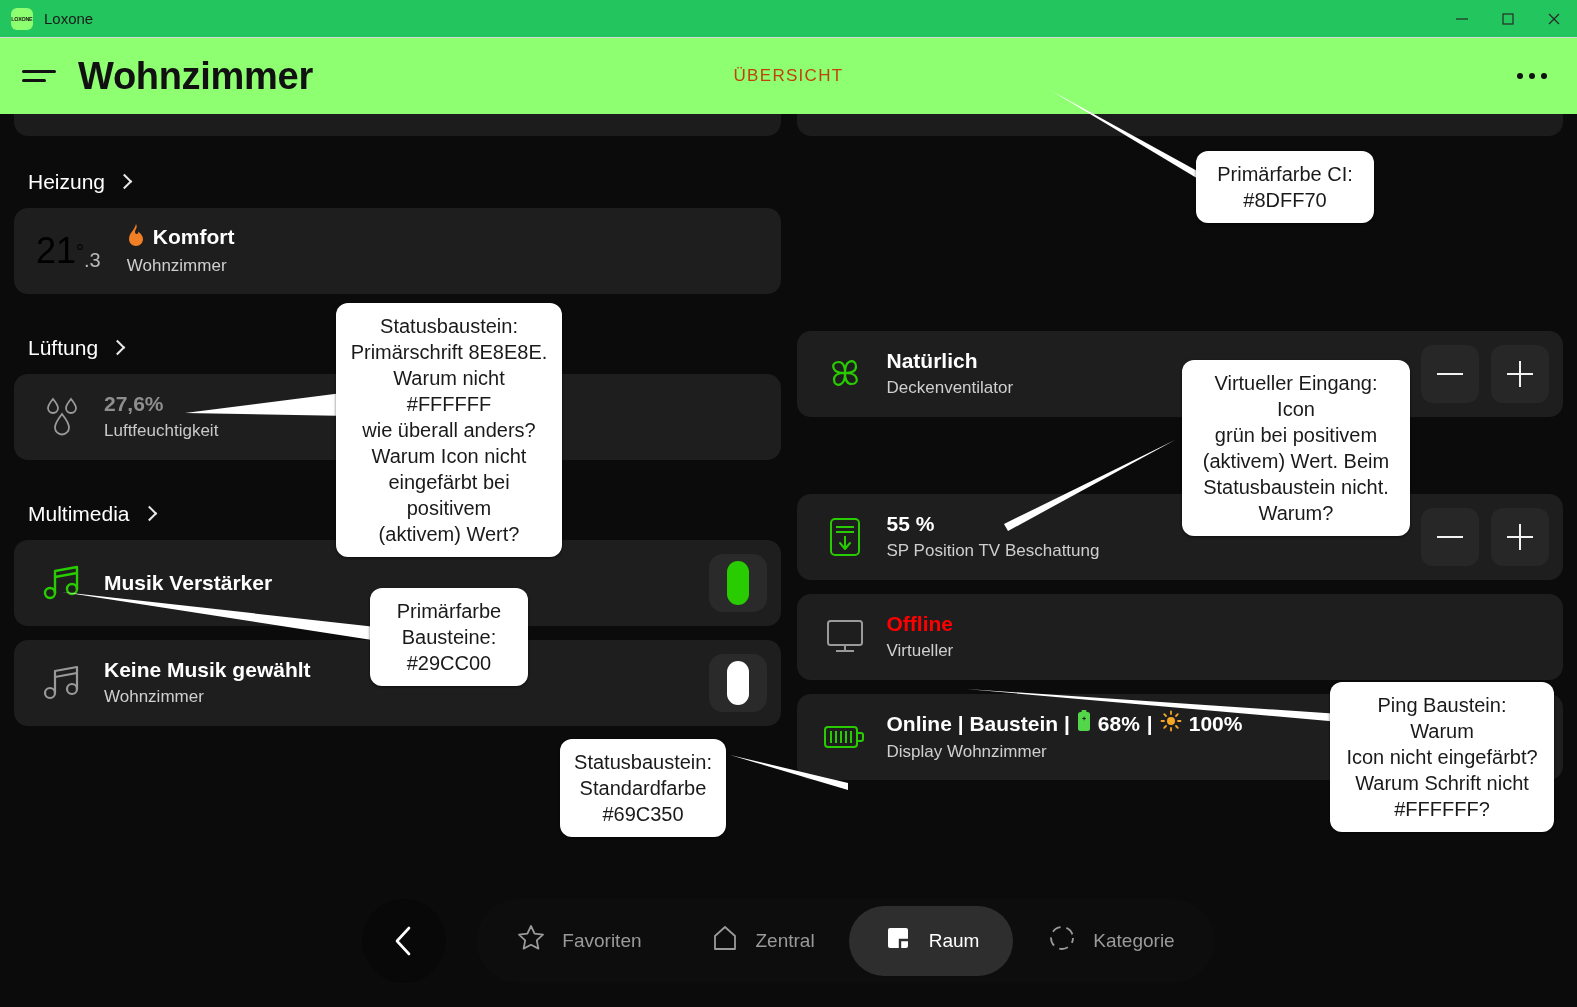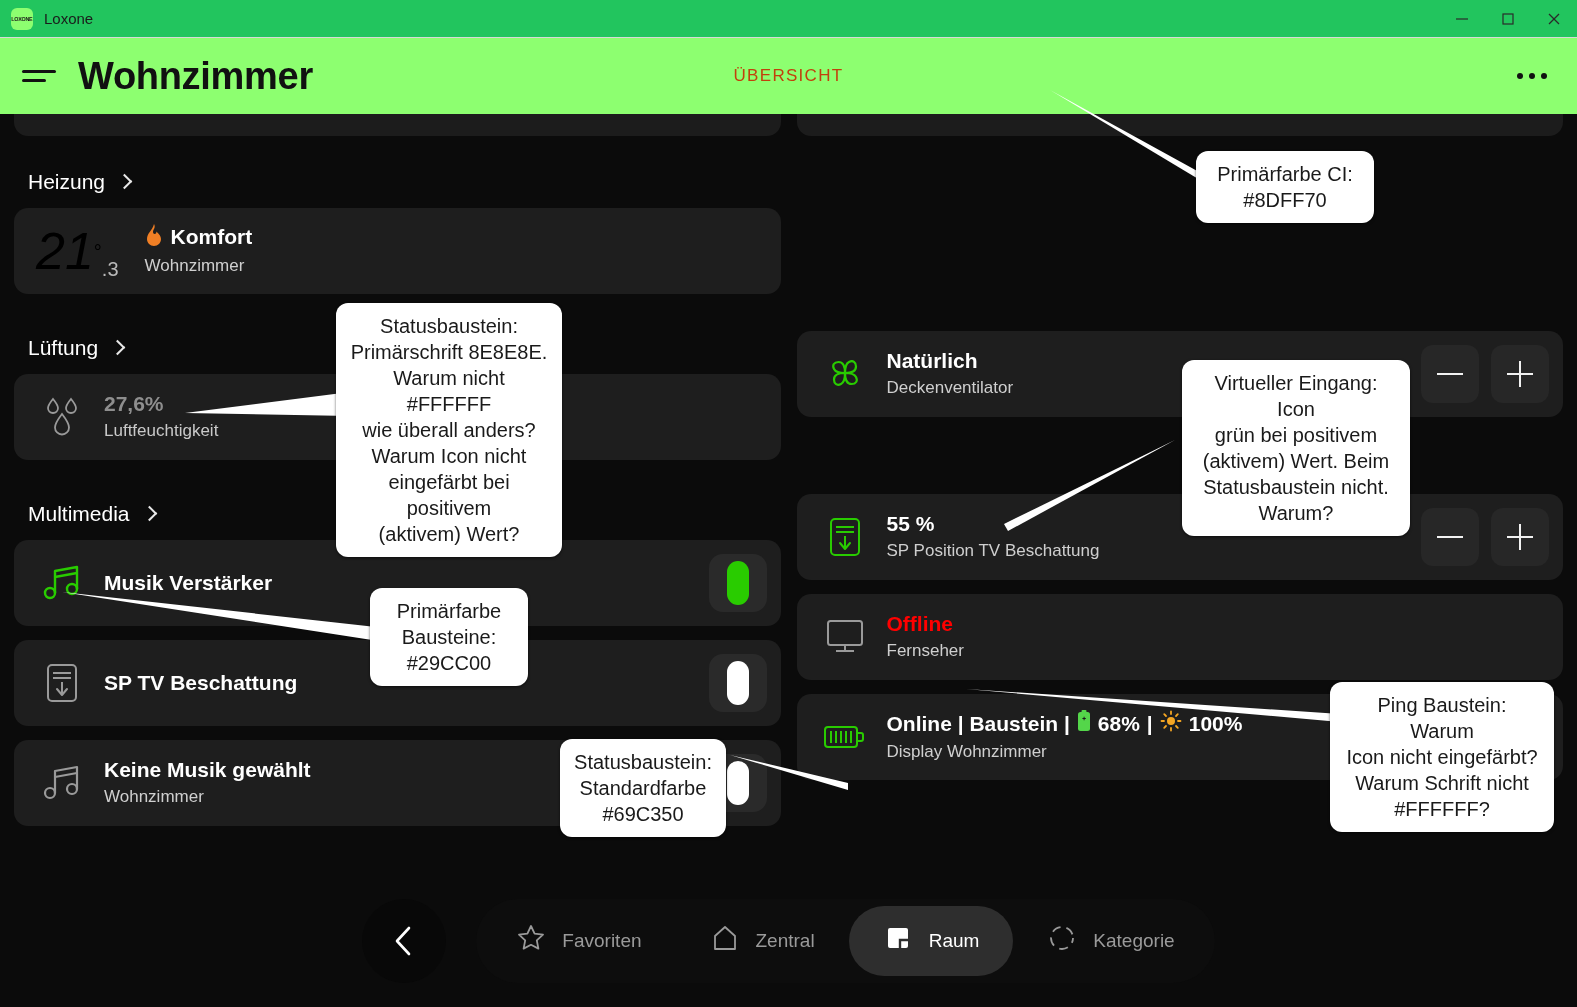--- a/index.html
+++ b/index.html
@@ -80,21 +80,21 @@
   .card {
     position: relative; background: #1e1e1e; border-radius: 14px;
     height: 86px; display: flex; align-items: center; padding: 0 14px 0 22px;
     margin-bottom: 14px;
   }
   .card-icon { width: 52px; flex: 0 0 52px; display: flex; align-items: center; justify-content: center; }
   .card-text { margin-left: 16px; display: flex; flex-direction: column; justify-content: center; }
   .card-title { font-size: 21px; font-weight: 700; color: #ffffff; line-height: 1.25; white-space: nowrap;}
   .card-sub { font-size: 17px; color: #cfcfcf; line-height: 1.35; margin-top: 2px; }
   .card-spacer { flex: 1; }
-  .temp-int { font-size: 52px; font-style: italic; }
+  .temp-int { font-size: 36px; }
   .temp-deg { font-size: 20px; margin-top: 2px; }
   .temp-dec { font-size: 20px; color: #b9b9b9; align-self: flex-end; }
   .temp-block { display: flex; align-items: center; }
 
   
   .muted-title { color: #8E8E8E !important; }
   .muted-sub { color: #c9c9c9 !important; }
 
   
   .toggle {
@@ -254,38 +254,20 @@
           </div>
           <div class="card-text">
             <div class="card-title">Musik Verstärker</div>
           </div>
           <div class="card-spacer"></div>
           <div class="toggle on">
               <span class="knob"></span>
             </div>
         </div>
 
-        <div class="card">
-          <div class="card-icon">
-            <svg width="40" height="44" viewBox="0 0 40 44">
-              <rect x="6" y="4" width="28" height="36" rx="4" fill="none" stroke="#9a9a9a" stroke-width="2"></rect>
-              <line x1="11" y1="12" x2="29" y2="12" stroke="#9a9a9a" stroke-width="2"></line>
-              <line x1="11" y1="17" x2="29" y2="17" stroke="#9a9a9a" stroke-width="2"></line>
-              <line x1="20" y1="21" x2="20" y2="33" stroke="#9a9a9a" stroke-width="2"></line>
-              <path d="M15 28l5 6 5-6" fill="none" stroke="#9a9a9a" stroke-width="2" stroke-linejoin="round" stroke-linecap="round"></path>
-            </svg>
-          </div>
-          <div class="card-text">
-            <div class="card-title">SP TV Beschattung</div>
-          </div>
-          <div class="card-spacer"></div>
-          <div class="toggle off">
-              <span class="knob"></span>
-            </div>
-        </div>
 
         <div class="card">
           <div class="card-icon">
             <svg width="42" height="40" viewBox="0 0 42 40">
               <path d="M14 30V8l22-4v22" fill="none" stroke="#9a9a9a" stroke-width="2.2" stroke-linejoin="round"></path>
               <path d="M14 14l22-4" fill="none" stroke="#9a9a9a" stroke-width="2.2"></path>
               <circle cx="9" cy="30" r="5" fill="none" stroke="#9a9a9a" stroke-width="2.2"></circle>
               <circle cx="31" cy="26" r="5" fill="none" stroke="#9a9a9a" stroke-width="2.2"></circle>
             </svg>
           </div>
@@ -361,21 +343,21 @@
         <div class="card">
           <div class="card-icon">
             <svg width="44" height="40" viewBox="0 0 44 40">
               <rect x="5" y="4" width="34" height="24" rx="2.5" fill="none" stroke="#9a9a9a" stroke-width="2"></rect>
               <line x1="22" y1="28" x2="22" y2="34" stroke="#9a9a9a" stroke-width="2"></line>
               <line x1="13" y1="34" x2="31" y2="34" stroke="#9a9a9a" stroke-width="2"></line>
             </svg>
           </div>
           <div class="card-text">
             <div class="card-title status-offline">Offline</div>
-            <div class="card-sub">Fernseher</div>
+            <div class="card-sub">Virtueller</div>
           </div>
         </div>
 
         <div class="card">
           <div class="card-icon">
             <svg width="46" height="34" viewBox="0 0 46 34">
               <rect x="3" y="7" width="32" height="20" rx="3" fill="none" stroke="#29CC00" stroke-width="2"></rect>
               <path d="M35 13h4a2 2 0 0 1 2 2v4a2 2 0 0 1-2 2h-4z" fill="none" stroke="#29CC00" stroke-width="2"></path>
               <line x1="9" y1="11" x2="9" y2="23" stroke="#29CC00" stroke-width="2"></line>
               <line x1="14" y1="11" x2="14" y2="23" stroke="#29CC00" stroke-width="2"></line>

